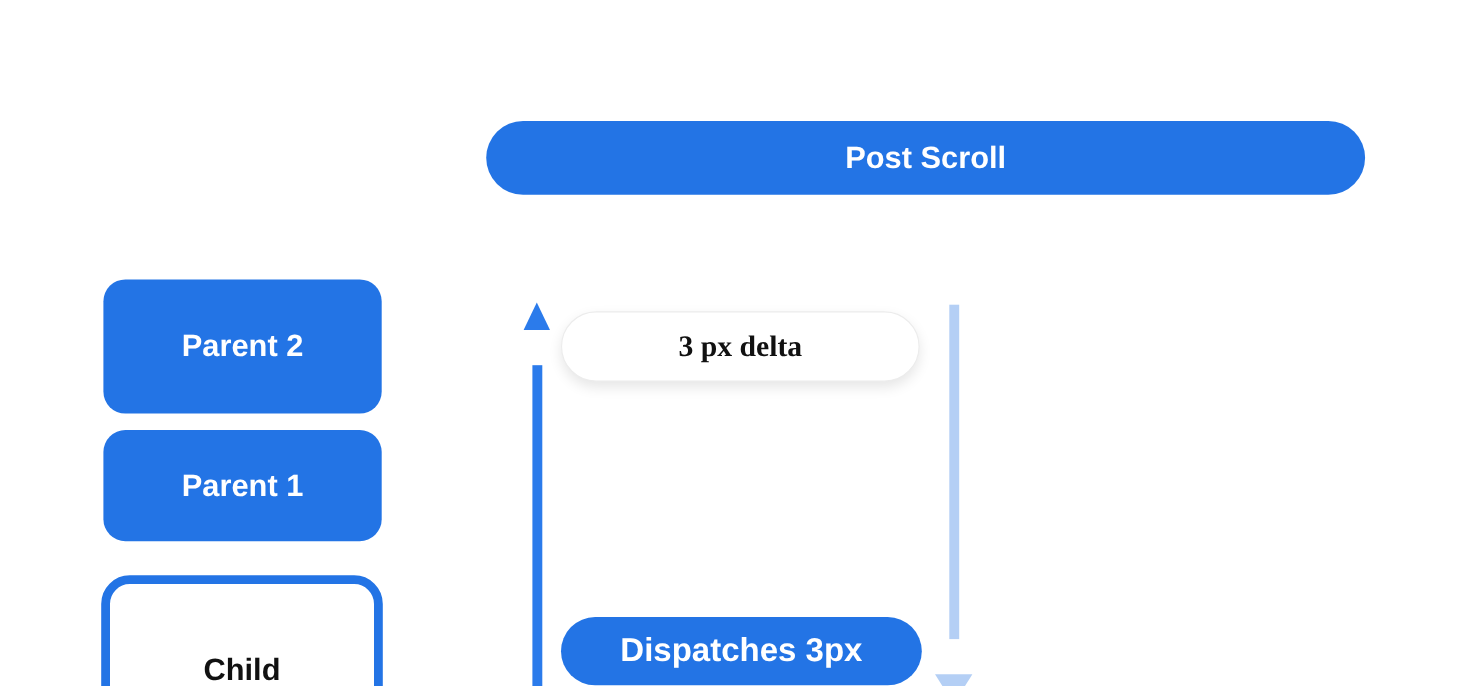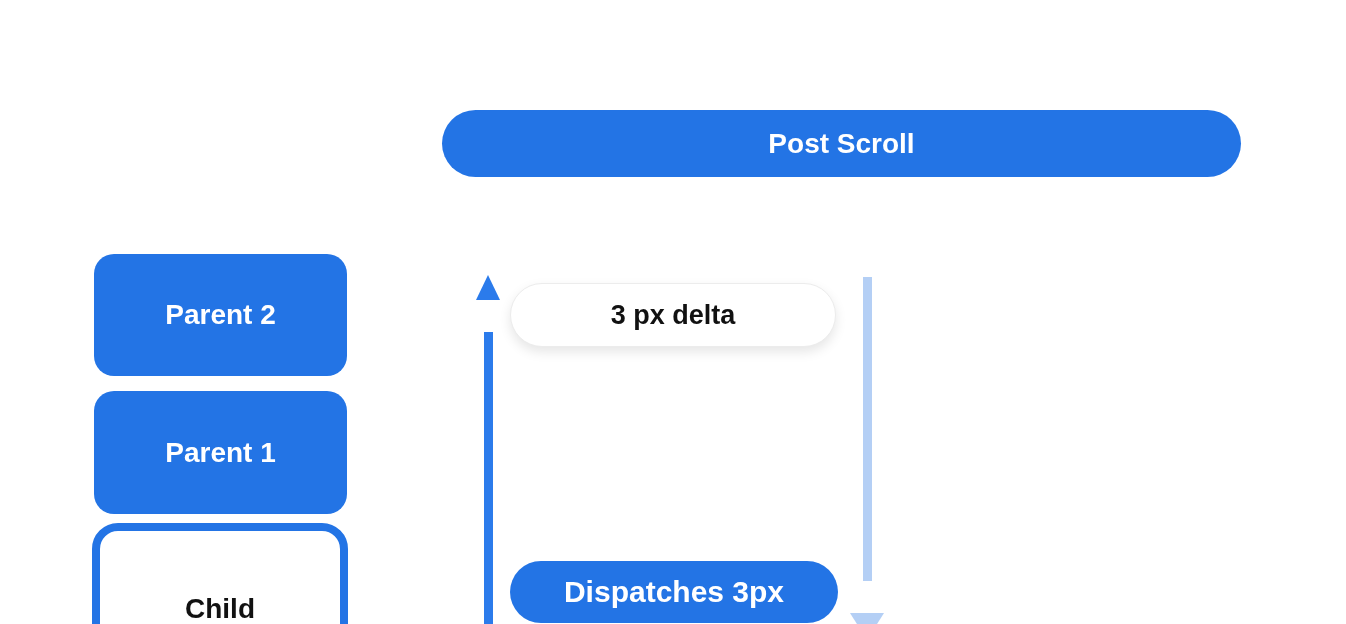--- a/index.html
+++ b/index.html
@@ -40,21 +40,21 @@
     width: 253px;
     display: flex; align-items: center; justify-content: center;
     font-size: 28px; font-weight: bold;
     border-radius: 20px;
   }
   .box.filled {
     background: var(--primary);
     color: var(--pill-text-light);
   }
   .box-parent2 { top: 190px; height: 122px; }
-  .box-parent1 { top: 327px; height: 123px; }
+  .box-parent1 { top: 327px; height: 101px; }
   .box-child {
     top: 459px; height: 171px;
     left: 28px; width: 256px;
     background: var(--background);
     border: 8px solid var(--primary);
     border-radius: 26px;
     color: var(--pill-text-dark);
   }
 
   
@@ -81,21 +81,21 @@
   .delta-pill {
     position: absolute;
     left: 446px; top: 219px;
     width: 326px; height: 64px;
     background: var(--background);
     border: 1px solid #ececec;
     border-radius: 32px;
     box-shadow: 0 5px 12px rgba(0,0,0,0.10);
     color: var(--pill-text-dark);
     font-size: 27px; font-weight: bold;
-    display: flex; align-items: center; justify-content: center;
+    display: flex; align-items: center; justify-content: center; font-family: Liberation Serif, serif;
   }
   .dispatch-pill {
     position: absolute;
     left: 446px; top: 497px;
     width: 328px; height: 62px;
     background: var(--primary);
     border-radius: 31px;
     color: var(--pill-text-light);
     font-size: 30px; font-weight: bold;
     display: flex; align-items: center; justify-content: center;

